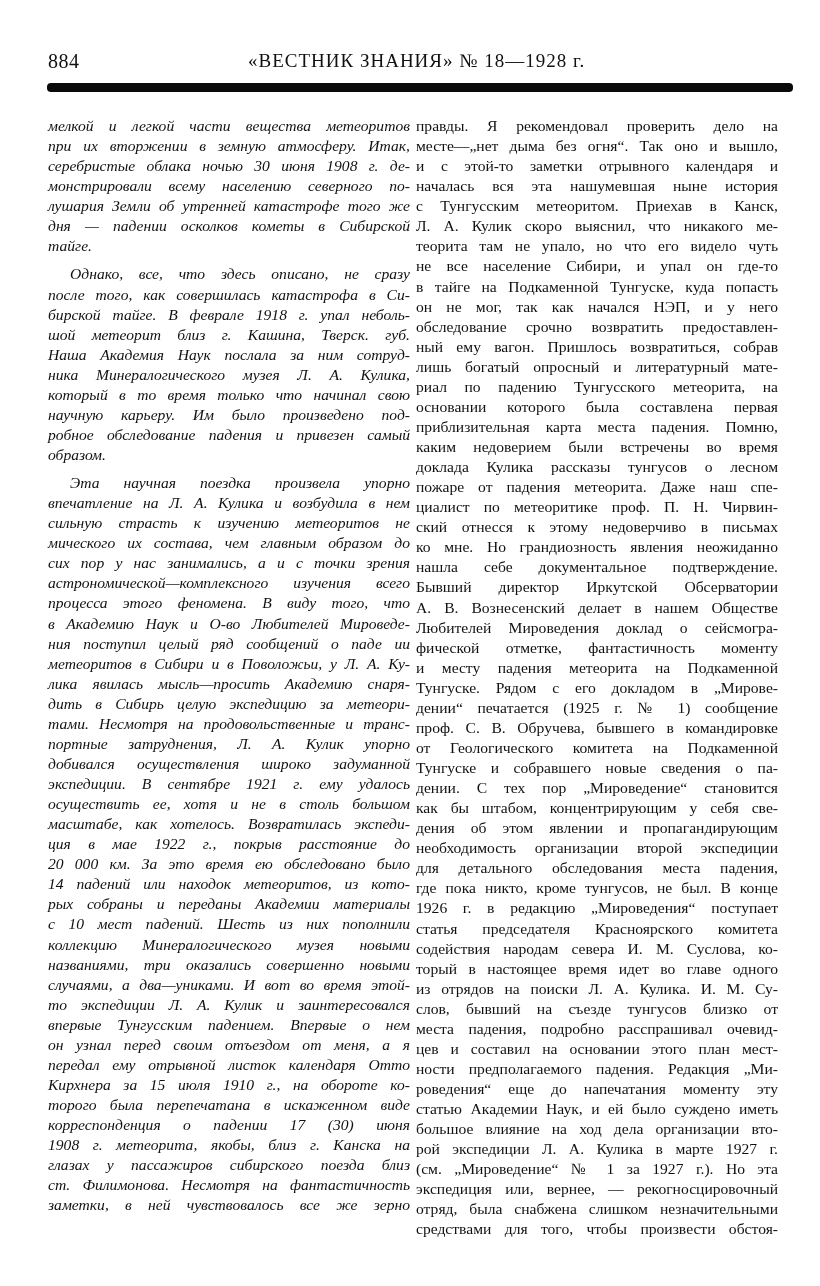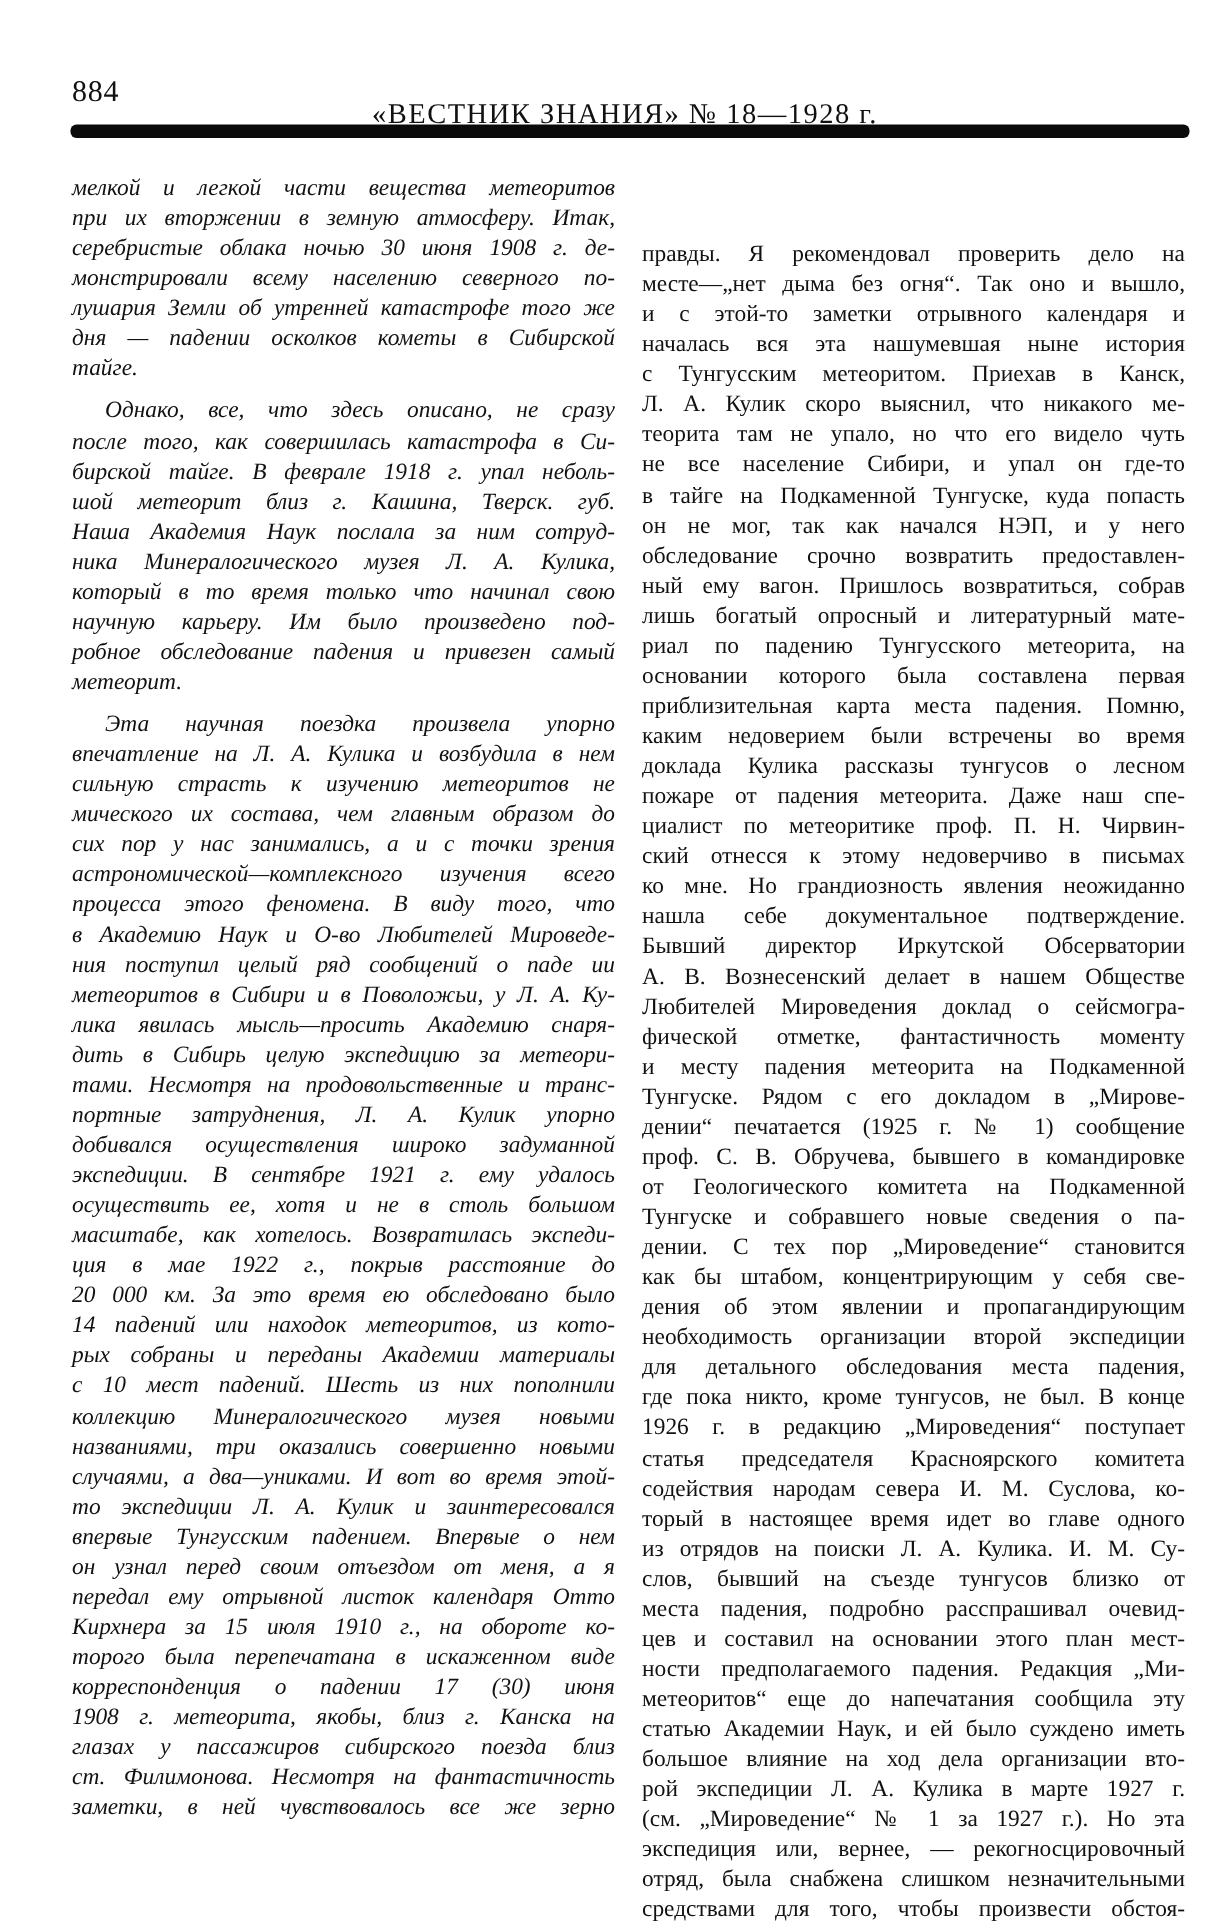--- a/index.html
+++ b/index.html
@@ -1,24 +1,24 @@
 <!DOCTYPE html>
 <html><head>
 <meta charset="utf-8">
 <style>
   html, body { margin: 0; padding: 0; background: #ffffff; }
   body { width: 820px; height: 1286px; position: relative; overflow: hidden;
          font-family: "Liberation Serif", "DejaVu Serif", serif; color: #111; }
   .running-head { position: absolute; top: 50px; left: 48px; width: 744px; height: 24px; }
   .page-number { position: absolute; left: 0; top: 0; font-size: 20px; letter-spacing: 0.5px; font-family: Liberation Serif, serif; }
-  .journal-title { position: absolute; left: 200px; top: 0; font-size: 19px; letter-spacing: 1px; white-space: nowrap; margin-top: 16px; }
+  .journal-title { position: absolute; left: 200px; top: 0; font-size: 19px; letter-spacing: 1px; white-space: nowrap; }
   .head-rule { position: absolute; top: 83px; left: 47px; width: 746px; height: 9px; background: #0a0a0a; border-radius: 4px; }
   .column { position: absolute; top: 116px; width: 362px; font-size: 15.6px; line-height: 20.07px; }
   .col-left { left: 48px; font-style: italic; }
-  .col-right { left: 428px; margin-top: 44px; }
+  .col-right { left: 416px; }
   .line { display: block; white-space: nowrap; text-align: justify; text-align-last: justify; height: 20.07px; overflow: visible; }
   .line.last { text-align-last: left; }
   .line.indent { padding-left: 22px; }
   .para-gap { display: block; height: 8px; }
 </style>
 </head>
 <body>
 
 <div class="running-head">
   <span class="page-number">884</span>
@@ -40,21 +40,21 @@
     <div>
       <span class="line indent">Однако, все, что здесь описано, не сразу</span>
       <span class="line">после того, как совершилась катастрофа в Си-</span>
       <span class="line">бирской тайге. В феврале 1918 г. упал неболь-</span>
       <span class="line">шой метеорит близ г. Кашина, Тверск. губ.</span>
       <span class="line">Наша Академия Наук послала за ним сотруд-</span>
       <span class="line">ника Минералогического музея Л. А. Кулика,</span>
       <span class="line">который в то время только что начинал свою</span>
       <span class="line">научную карьеру. Им было произведено под-</span>
       <span class="line">робное обследование падения и привезен самый</span>
-      <span class="line last">метеорит.</span>
+      <span class="line last">образом.</span>
     </div>
     <span class="para-gap"></span>
     <div>
       <span class="line indent">Эта научная поездка произвела упорно</span>
       <span class="line">впечатление на Л. А. Кулика и возбудила в нем</span>
       <span class="line">сильную страсть к изучению метеоритов не</span>
       <span class="line">мического их состава, чем главным образом до</span>
       <span class="line">сих пор у нас занимались, а и с точки зрения</span>
       <span class="line">астрономической—комплексного изучения всего</span>
       <span class="line">процесса этого феномена. В виду того, что</span>
@@ -133,21 +133,21 @@
       <span class="line">где пока никто, кроме тунгусов, не был. В конце</span>
       <span class="line">1926 г. в редакцию „Мироведения“ поступает</span>
       <span class="line">статья председателя Красноярского комитета</span>
       <span class="line">содействия народам севера И. М. Суслова, ко-</span>
       <span class="line">торый в настоящее время идет во главе одного</span>
       <span class="line">из отрядов на поиски Л. А. Кулика. И. М. Су-</span>
       <span class="line">слов, бывший на съезде тунгусов близко от</span>
       <span class="line">места падения, подробно расспрашивал очевид-</span>
       <span class="line">цев и составил на основании этого план мест-</span>
       <span class="line">ности предполагаемого падения. Редакция „Ми-</span>
-      <span class="line">метеоритов“ еще до напечатания сообщила эту</span>
+      <span class="line">роведения“ еще до напечатания моменту эту</span>
       <span class="line">статью Академии Наук, и ей было суждено иметь</span>
       <span class="line">большое влияние на ход дела организации вто-</span>
       <span class="line">рой экспедиции Л. А. Кулика в марте 1927 г.</span>
       <span class="line">(см. „Мироведение“ № 1 за 1927 г.). Но эта</span>
       <span class="line">экспедиция или, вернее, — рекогносцировочный</span>
       <span class="line">отряд, была снабжена слишком незначительными</span>
       <span class="line">средствами для того, чтобы произвести обстоя-</span>
     </div>
   </div>
 

